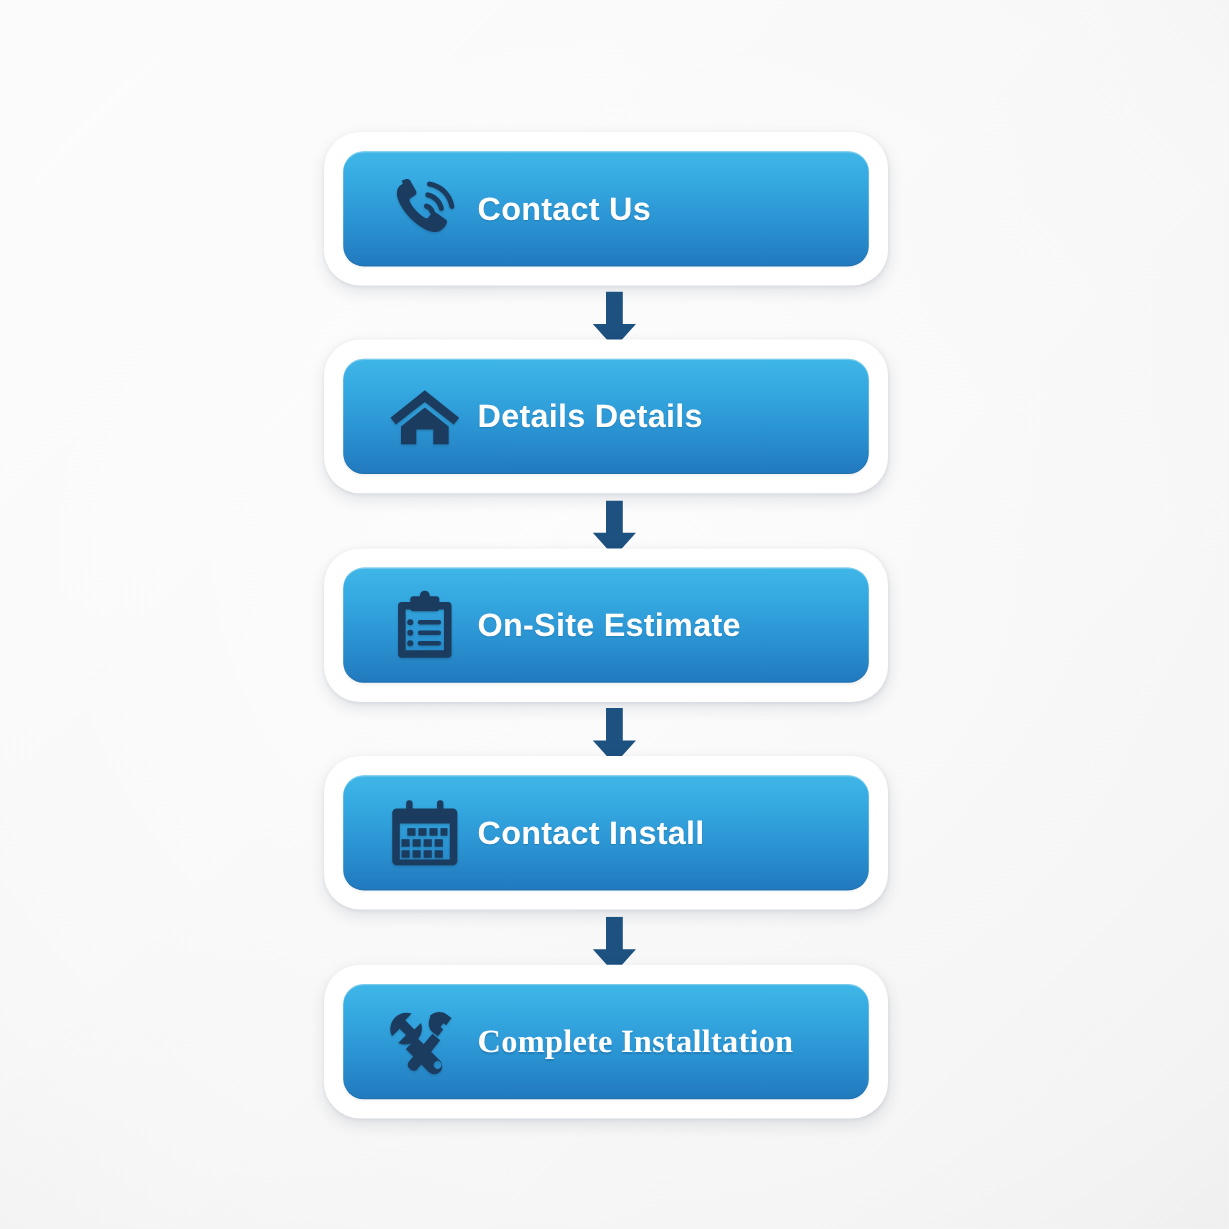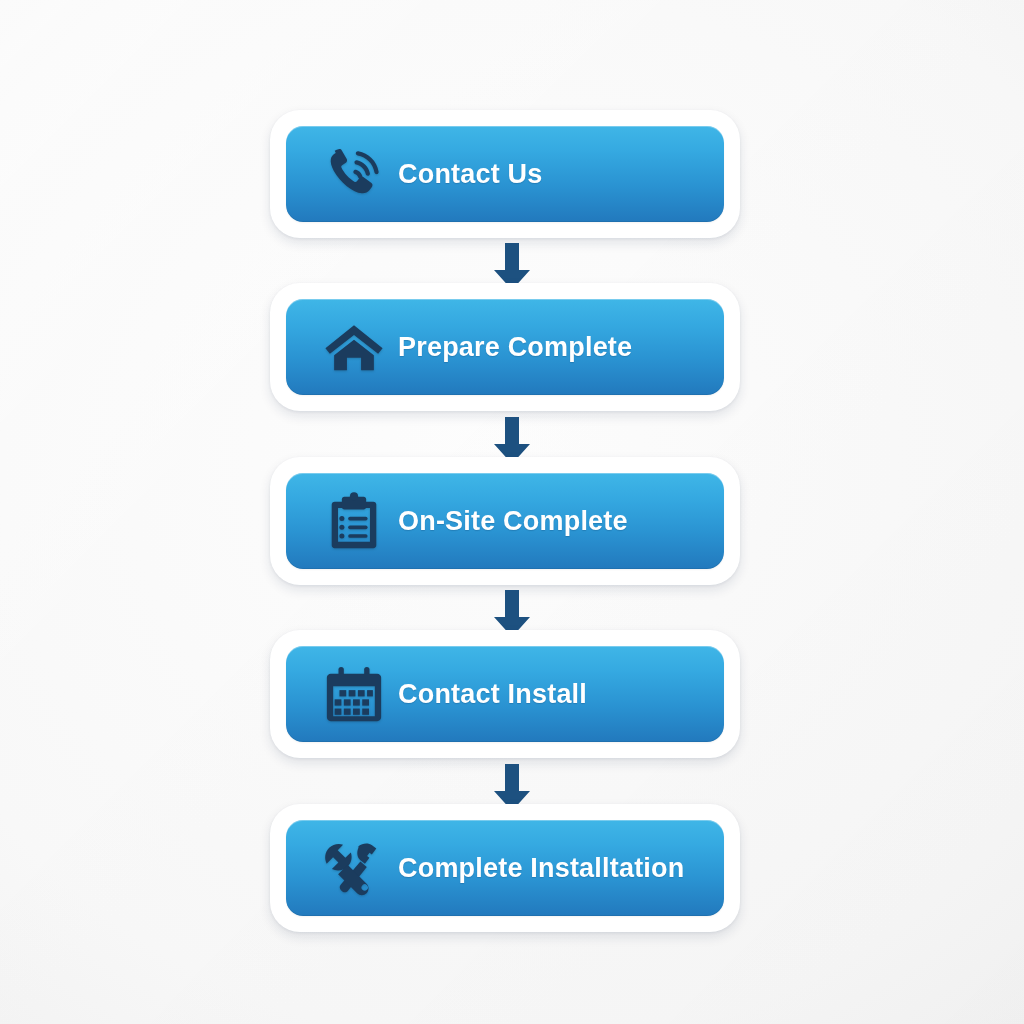--- a/index.html
+++ b/index.html
@@ -142,21 +142,21 @@
 
     <div class="step-wrap" style="top:283px;">
       <div class="card-frame">
         <div class="card">
           <div class="icon-slot">
             <svg viewBox="0 0 64 64" aria-hidden="true">
               <path class="icon-ink" d="M32 9.5 2.5 33.2l4.6 5.8L32 19.6l24.9 19.4 4.6-5.8z"></path>
               <path class="icon-ink" d="M32 24.4 11.5 40.6V56h13.2V43.2h14.6V56h13.2V40.6z"></path>
             </svg>
           </div>
-          <div class="card-label">Prepare Complete</div>
+          <div class="card-label">Details Details</div>
         </div>
       </div>
     </div>
 
     <div class="arrow" style="top:417px;">
       <svg viewBox="0 0 52 48" aria-hidden="true">
         <path class="arrow-ink" d="M19 0h14v27h11L26 47 8 27h11z"></path>
       </svg>
     </div>
 
@@ -173,21 +173,21 @@
 
               <circle class="icon-ink" cx="19.5" cy="29.5" r="2.6"></circle>
               <circle class="icon-ink" cx="19.5" cy="38.5" r="2.6"></circle>
               <circle class="icon-ink" cx="19.5" cy="47.5" r="2.6"></circle>
 
               <rect class="icon-ink" x="26" y="27.6" width="20" height="3.8" rx="1.9"></rect>
               <rect class="icon-ink" x="26" y="36.6" width="20" height="3.8" rx="1.9"></rect>
               <rect class="icon-ink" x="26" y="45.6" width="20" height="3.8" rx="1.9"></rect>
             </svg>
           </div>
-          <div class="card-label">On-Site Complete</div>
+          <div class="card-label">On-Site Estimate</div>
         </div>
       </div>
     </div>
 
     <div class="arrow" style="top:590px;">
       <svg viewBox="0 0 52 48" aria-hidden="true">
         <path class="arrow-ink" d="M19 0h14v27h11L26 47 8 27h11z"></path>
       </svg>
     </div>
 
@@ -222,21 +222,21 @@
         </div>
       </div>
     </div>
 
     <div class="arrow" style="top:764px;">
       <svg viewBox="0 0 52 48" aria-hidden="true">
         <path class="arrow-ink" d="M19 0h14v27h11L26 47 8 27h11z"></path>
       </svg>
     </div>
 
-    <div class="step-wrap" style="top:804px;">
+    <div class="step-wrap" style="top:804px;font-family:Liberation Serif, serif;">
       <div class="card-frame">
         <div class="card">
           <div class="icon-slot">
             <svg viewBox="0 0 64 64" aria-hidden="true">
 
               <path class="icon-ink" d="M36.6 9.6c4.4-3.6 10.2-3.9 14-1.1l4.4 3.3-4.6 6.2-2.4-1.8-2.5 3.3 2.4 1.8-4.6 6.2-4.4-3.3c-3.8-2.8-4.4-8.6-2.3-13.1z"></path>
               <path class="icon-ink" d="M38.6 25.2 18.2 49.4c-1.4 1.7-1.2 4.2.4 5.6l1.4 1.2c1.7 1.4 4.2 1.2 5.6-.5l19.6-24.8z"></path>
 
               <path class="icon-ink" d="M20.7 7.9c-4.9-1.7-10.5-.5-14.3 3.3-4.4 4.4-5.3 11-2.6 16.3l6.6-6.6 5.5 5.5-6.7 6.7c5.3 2.6 11.9 1.7 16.3-2.7 3.9-3.9 5-9.6 3.2-14.5l-5.6 5.6-7.9-7.9z"></path>
               <path class="icon-ink" d="M25.4 28.6 45 48.2c2.7 2.7 2.7 7.1 0 9.8-2.7 2.7-7.1 2.7-9.8 0L15.6 38.4zm15.3 21.1a3.3 3.3 0 1 0 4.7 4.7 3.3 3.3 0 0 0-4.7-4.7z"></path>

